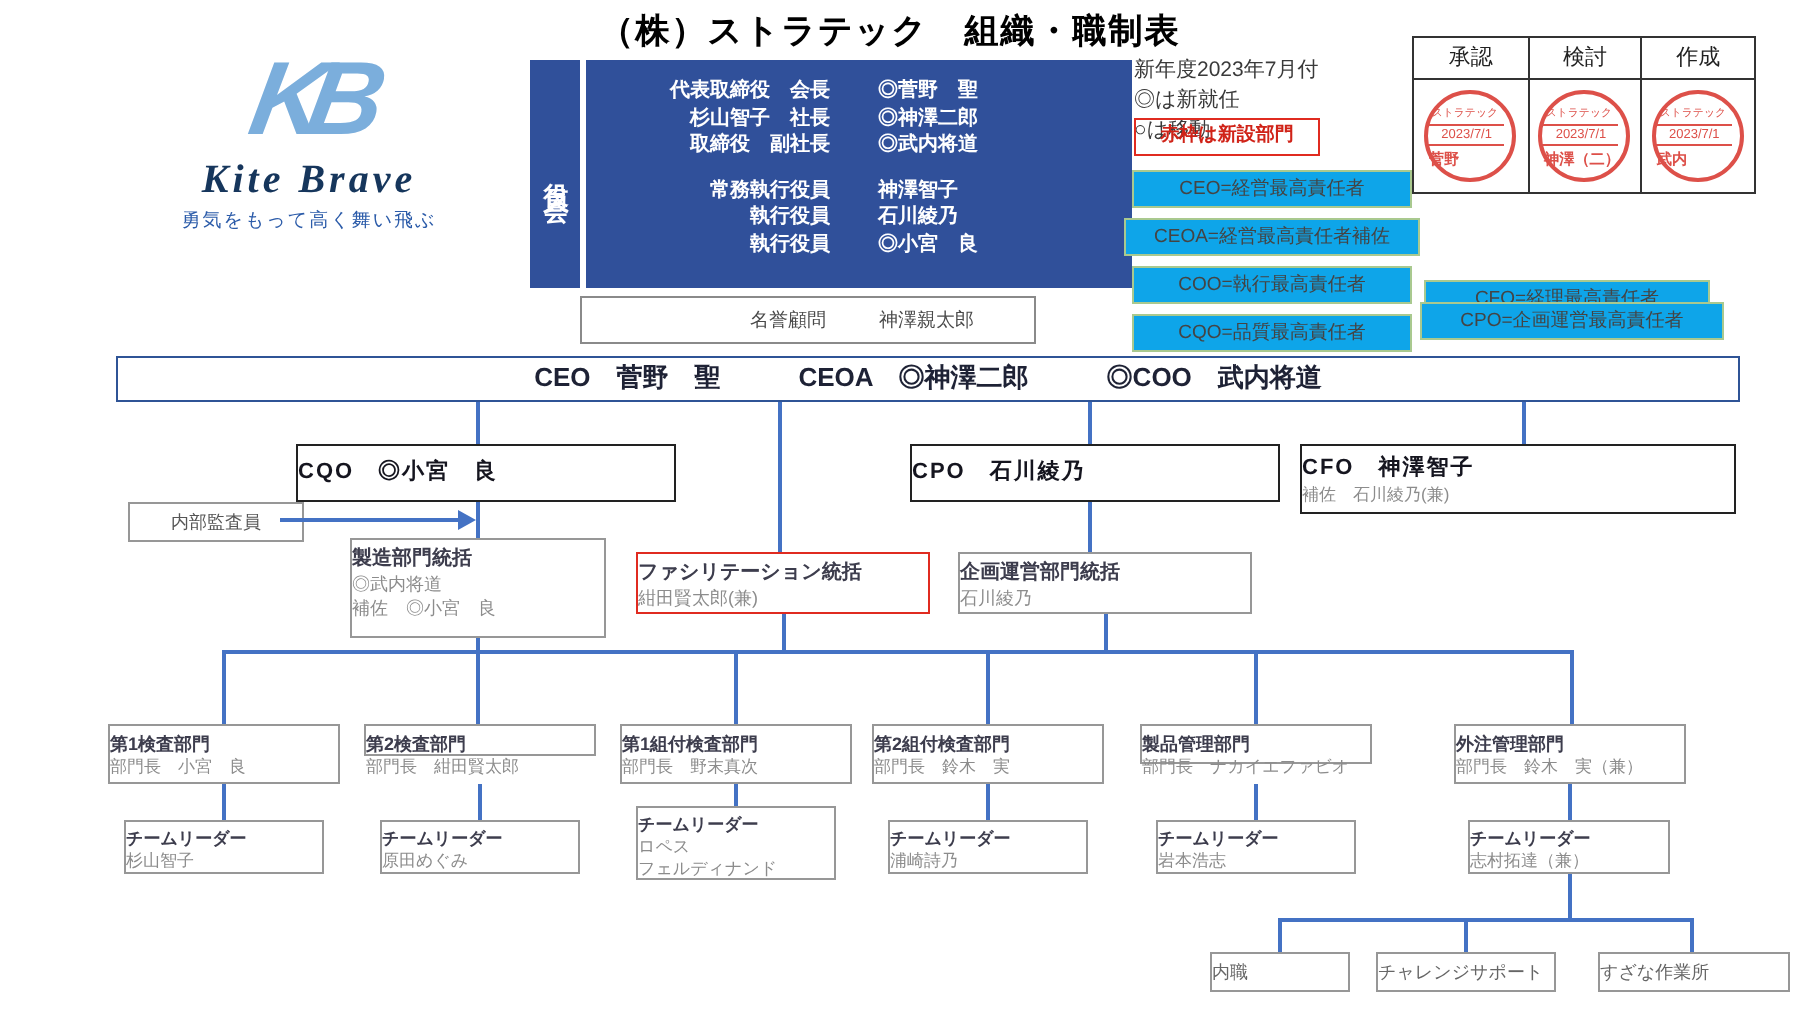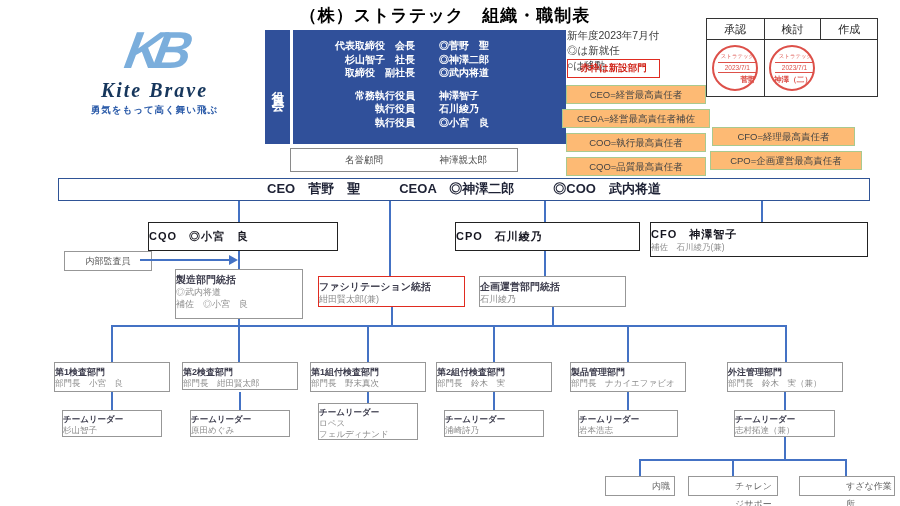--- a/index.html
+++ b/index.html
@@ -17,65 +17,65 @@
   .tl-title{font-size:8.5px;font-weight:bold;color:#3D3D4D;line-height:11px;margin-top:3px;}
   .tl-sub{font-size:8.5px;color:#8C8C8C;line-height:11px;}
   
   .main-title{position:absolute;left:250px;top:4px;width:390px;text-align:center;font-size:17px;
               font-weight:bold;color:#000;letter-spacing:1px;}
   .logo{position:absolute;left:52px;top:22px;width:205px;text-align:center;}
   .logo-mark{font-size:52px;font-weight:bold;font-style:italic;color:#7BAEDC;letter-spacing:-9px;
              transform:skewX(-10deg);line-height:56px;}
   .logo-name{font-family:"Liberation Serif", serif;font-style:italic;font-weight:bold;font-size:20px;
              color:#16365C;letter-spacing:2px;line-height:24px;}
-  .logo-tag{font-size:9.5px;font-weight:bold;color:#2B5BA9;letter-spacing:1px;margin-top:2px;}
+  .logo-tag{font-size:9.5px;font-weight:normal;color:#2B5BA9;letter-spacing:1px;margin-top:2px;}
   
   .board-strip{position:absolute;left:265px;top:30px;width:25px;height:114px;background:#30509A;
                color:#fff;display:flex;align-items:center;justify-content:center;
                writing-mode:vertical-rl;text-orientation:upright;font-size:12.5px;font-weight:bold;letter-spacing:4px;}
   .board-main{position:absolute;left:293px;top:30px;width:273px;height:114px;background:#30509A;
               color:#fff;padding-top:9px;box-sizing:border-box;}
   .b-row{display:flex;font-size:10px;font-weight:bold;line-height:13.5px;white-space:nowrap;}
   .b-role{width:122px;text-align:right;display:inline-block;}
   .b-name{margin-left:24px;text-align:left;display:inline-block;}
   .b-gap{height:9px;}
   .advisor{position:absolute;left:290px;top:148px;width:228px;height:24px;border:1px solid #8a8a8a;
            box-sizing:border-box;display:flex;align-items:center;font-size:9.5px;color:#4a4a4a;background:#fff;}
   
   .notes{position:absolute;left:567px;top:28px;font-size:10.5px;color:#3a3a3a;line-height:15px;white-space:nowrap;}
   .rednote{position:absolute;left:567px;top:59px;width:93px;height:19px;border:1.5px solid #E02B20;
            color:#D02318;font-size:9.5px;font-weight:bold;text-align:center;line-height:16px;box-sizing:border-box;}
   .legend-box{position:absolute;height:19px;border:1px solid #A9C98F;font-size:9.5px;color:#444;
-              text-align:center;line-height:17px;box-sizing:border-box;background:#fdba74;white-space:nowrap;}
+              text-align:center;line-height:17px;box-sizing:border-box;background:#0ea5e9;white-space:nowrap;}
   
   .appr{position:absolute;left:706px;top:18px;width:172px;border:1.5px solid #333;background:#fff;
         display:grid;grid-template-columns:1fr 1fr 1fr;box-sizing:border-box;}
   .appr-h{border-bottom:1.5px solid #333;text-align:center;font-size:11px;color:#222;line-height:20px;height:20px;}
   .appr-h + .appr-h{border-left:1.5px solid #333;}
   .appr-c{height:56px;display:flex;align-items:center;justify-content:center;}
   .appr-c + .appr-c{border-left:1.5px solid #333;}
   .stamp{width:46px;height:46px;border:2px solid #DD5049;border-radius:50%;color:#DD5049;
-         display:flex;flex-direction:column;align-items:flex-end;justify-content:center;box-sizing:border-box;}
+         display:flex;flex-direction:column;align-items:flex-start;justify-content:center;box-sizing:border-box;}
   .s-co{font-size:6px;white-space:nowrap;transform:scale(0.9);}
   .s-date{font-size:6.5px;border-top:1px solid #DD5049;border-bottom:1px solid #DD5049;width:38px;
           text-align:center;padding:1px 0;margin:1px 0;}
   .s-name{font-size:8px;font-weight:bold;white-space:nowrap;transform:scale(0.95);}
   
   .ceo-bar{position:absolute;left:58px;top:178px;width:812px;height:23px;border:1.5px solid #2F5496;
            text-align:center;font-size:13px;font-weight:bold;color:#1E2235;line-height:20px;
            box-sizing:border-box;background:#fff;white-space:nowrap;}
   .cxo{border:1.3px solid #222;font-size:11px;color:#15151f;font-weight:bold;letter-spacing:1px;}
   .cxo-one{line-height:26px;}
   .cfo-sub{font-size:8.5px;color:#8C8C8C;font-weight:normal;line-height:10px;letter-spacing:0;}
   .cfo-top{line-height:16px;margin-top:3px;}
   .div-title{font-size:10px;font-weight:bold;color:#3D3D4D;line-height:13px;margin-top:3px;white-space:nowrap;}
   .div-sub{font-size:9px;color:#8C8C8C;line-height:12px;white-space:nowrap;}
   .redbox{border:1.5px solid #E02B20;}
   .small-plain{font-size:9px;color:#555;text-align:center;line-height:18px;}
-  .bottom-box{font-size:9px;color:#666;line-height:18px;padding-left:46px;}
+  .bottom-box{font-size:9px;color:#666;line-height:18px;}
 </style>
 </head>
 <body>
 
 <div class="canvas">
 
   <div class="main-title">（株）ストラテック　組織・職制表</div>
 
   <div class="logo">
     <div class="logo-mark">KB</div>
@@ -106,56 +106,63 @@
       <span class="b-role">執行役員</span>
       <span class="b-name">石川綾乃</span>
     </div>
     <div class="b-row">
       <span class="b-role">執行役員</span>
       <span class="b-name">◎小宮　良</span>
     </div>
   </div>
 
   <div class="advisor">
-    <span style="margin-left:54px">名誉顧問</span>
+    <span style="margin-left:84px">名誉顧問</span>
     <span style="margin-left:auto;margin-right:30px">神澤親太郎</span>
   </div>
 
   <div class="notes">
     <div>新年度2023年7月付</div>
     <div>◎は新就任</div>
     <div>○は移動</div>
   </div>
   <div class="rednote">赤枠は新設部門</div>
 
   <div class="legend-box" style="left:566px;top:85px;width:140px">CEO=経営最高責任者</div>
   <div class="legend-box" style="left:566px;top:133px;width:140px">COO=執行最高責任者</div>
   <div class="legend-box" style="left:562px;top:109px;width:148px">CEOA=経営最高責任者補佐</div>
   <div class="legend-box" style="left:566px;top:157px;width:140px">CQO=品質最高責任者</div>
-  <div class="legend-box" style="left:712px;top:127px;width:143px">CFO=経理最高責任者</div>
+  <div class="legend-box" style="left:712px;top:140px;width:143px">CFO=経理最高責任者</div>
   <div class="legend-box" style="left:710px;top:151px;width:152px">CPO=企画運営最高責任者</div>
 
   <div class="appr">
     <div class="appr-h">承認</div>
     <div class="appr-h">検討</div>
     <div class="appr-h">作成</div>
     <div class="appr-c">
       <div class="stamp">
         <div class="s-co">ストラテック</div>
         <div class="s-date">2023/7/1</div>
         <div class="s-name">菅野</div>
       </div>
     </div>
     <div class="appr-c">
       <div class="stamp">
         <div class="s-co">ストラテック</div>
         <div class="s-date">2023/7/1</div>
         <div class="s-name">神澤（二）</div>
       </div>
     </div>
+    <div class="appr-c">
+      <div class="stamp">
+        <div class="s-co">ストラテック</div>
+        <div class="s-date">2023/7/1</div>
+        <div class="s-name">武内</div>
+      </div>
+    </div>
   </div>
 
   <div class="ceo-bar">CEO　菅野　聖　　　CEOA　◎神澤二郎　　　◎COO　武内将道</div>
 
   <div class="vline" style="left:238px;top:201px;height:21px"></div>
   <div class="vline" style="left:389px;top:201px;height:75px"></div>
   <div class="vline" style="left:544px;top:201px;height:21px"></div>
   <div class="vline" style="left:761px;top:201px;height:21px"></div>
 
   <div class="box cxo cxo-one" style="left:148px;top:222px;width:190px;height:29px">CQO　◎小宮　良</div>
@@ -193,33 +200,33 @@
   <div class="vline" style="left:111px;top:326px;height:36px"></div>
   <div class="vline" style="left:367px;top:326px;height:36px"></div>
   <div class="vline" style="left:493px;top:326px;height:36px"></div>
   <div class="vline" style="left:627px;top:326px;height:36px"></div>
   <div class="vline" style="left:785px;top:326px;height:36px"></div>
 
   <div class="box" style="left:54px;top:362px;width:116px;height:30px">
     <div class="dept-title">第1検査部門</div>
     <div class="dept-sub">部門長　小宮　良</div>
   </div>
-  <div class="box" style="left:182px;top:362px;width:116px;height:28px">
+  <div class="box" style="left:182px;top:362px;width:116px;height:16px">
     <div class="dept-title">第2検査部門</div>
     <div class="dept-sub">部門長　紺田賢太郎</div>
   </div>
   <div class="box" style="left:310px;top:362px;width:116px;height:30px">
     <div class="dept-title">第1組付検査部門</div>
     <div class="dept-sub">部門長　野末真次</div>
   </div>
   <div class="box" style="left:436px;top:362px;width:116px;height:30px">
     <div class="dept-title">第2組付検査部門</div>
     <div class="dept-sub">部門長　鈴木　実</div>
   </div>
-  <div class="box" style="left:570px;top:362px;width:116px;height:30px">
+  <div class="box" style="left:570px;top:362px;width:116px;height:20px">
     <div class="dept-title">製品管理部門</div>
     <div class="dept-sub">部門長　ナカイエファビオ</div>
   </div>
   <div class="box" style="left:727px;top:362px;width:116px;height:30px">
     <div class="dept-title">外注管理部門</div>
     <div class="dept-sub">部門長　鈴木　実（兼）</div>
   </div>
 
   <div class="vline" style="left:111px;top:392px;height:18px"></div>
   <div class="vline" style="left:239px;top:392px;height:18px"></div>

